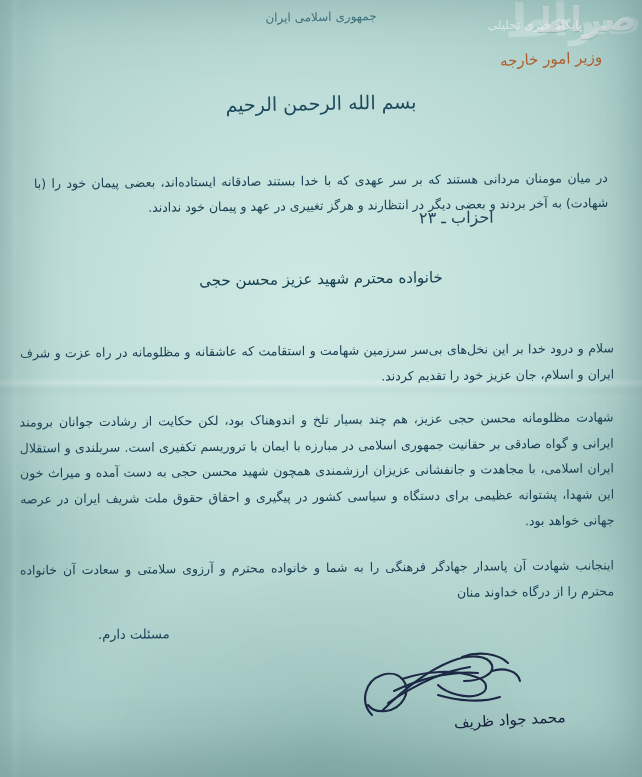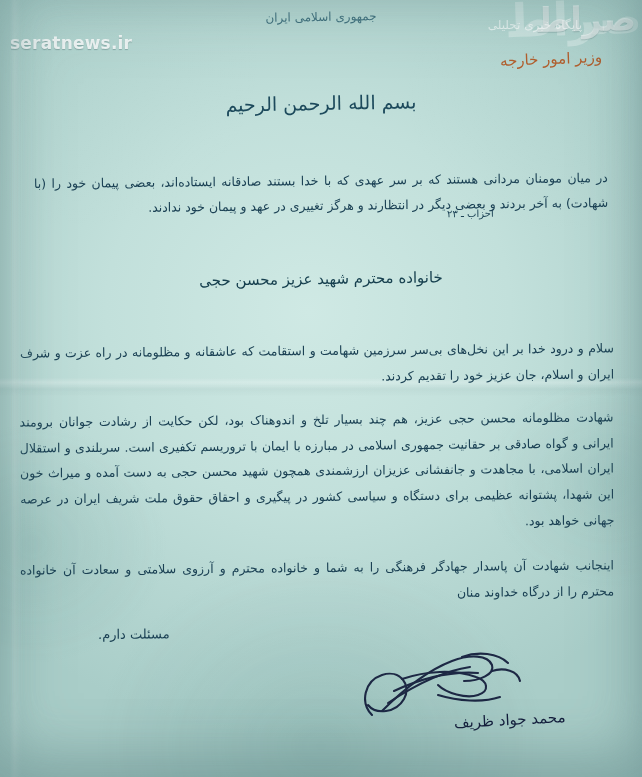--- a/index.html
+++ b/index.html
@@ -144,21 +144,21 @@
     font-size: 12.5px;
     line-height: 2.0;
     text-align: justify;
     color: #1c4255;
     transform: rotate(-0.6deg);
   }
   .verse-ref {
     position: absolute;
     top: 208px;
     right: 148px;
-    font-size: 10px;
+    font-size: 16px;
     color: #1c4255;
     transform: rotate(-0.6deg);
     text-align: center;
   }
 
   
   .addressee {
     position: absolute;
     top: 270px;
     right: 0;
@@ -225,21 +225,20 @@
 </head>
 <body>
 
 <div id="page">
 
   <div class="layer">
 
     <div class="wm-big">صراط</div>
     <div class="wm-arabic">صراط</div>
     <div class="wm-sub">پایگاه خبری تحلیلی</div>
-    <div class="wm-site">seratnews.ir</div>
 
     <div class="header-emblem">جمهوری اسلامی ایران</div>
     <div class="minister-line">وزیر امور خارجه</div>
     <div class="basmala">بسم الله الرحمن الرحیم</div>
 
     <div class="verse">در میان مومنان مردانی هستند که بر سر عهدی که با خدا بستند صادقانه ایستاده‌اند، بعضی پیمان خود را (با شهادت) به آخر بردند و بعضی دیگر در انتظارند و هرگز تغییری در عهد و پیمان خود ندادند.</div>
     <div class="verse-ref">احزاب ـ ۲۳</div>
 
     <div class="addressee">خانواده محترم شهید عزیز محسن حجی</div>
 

